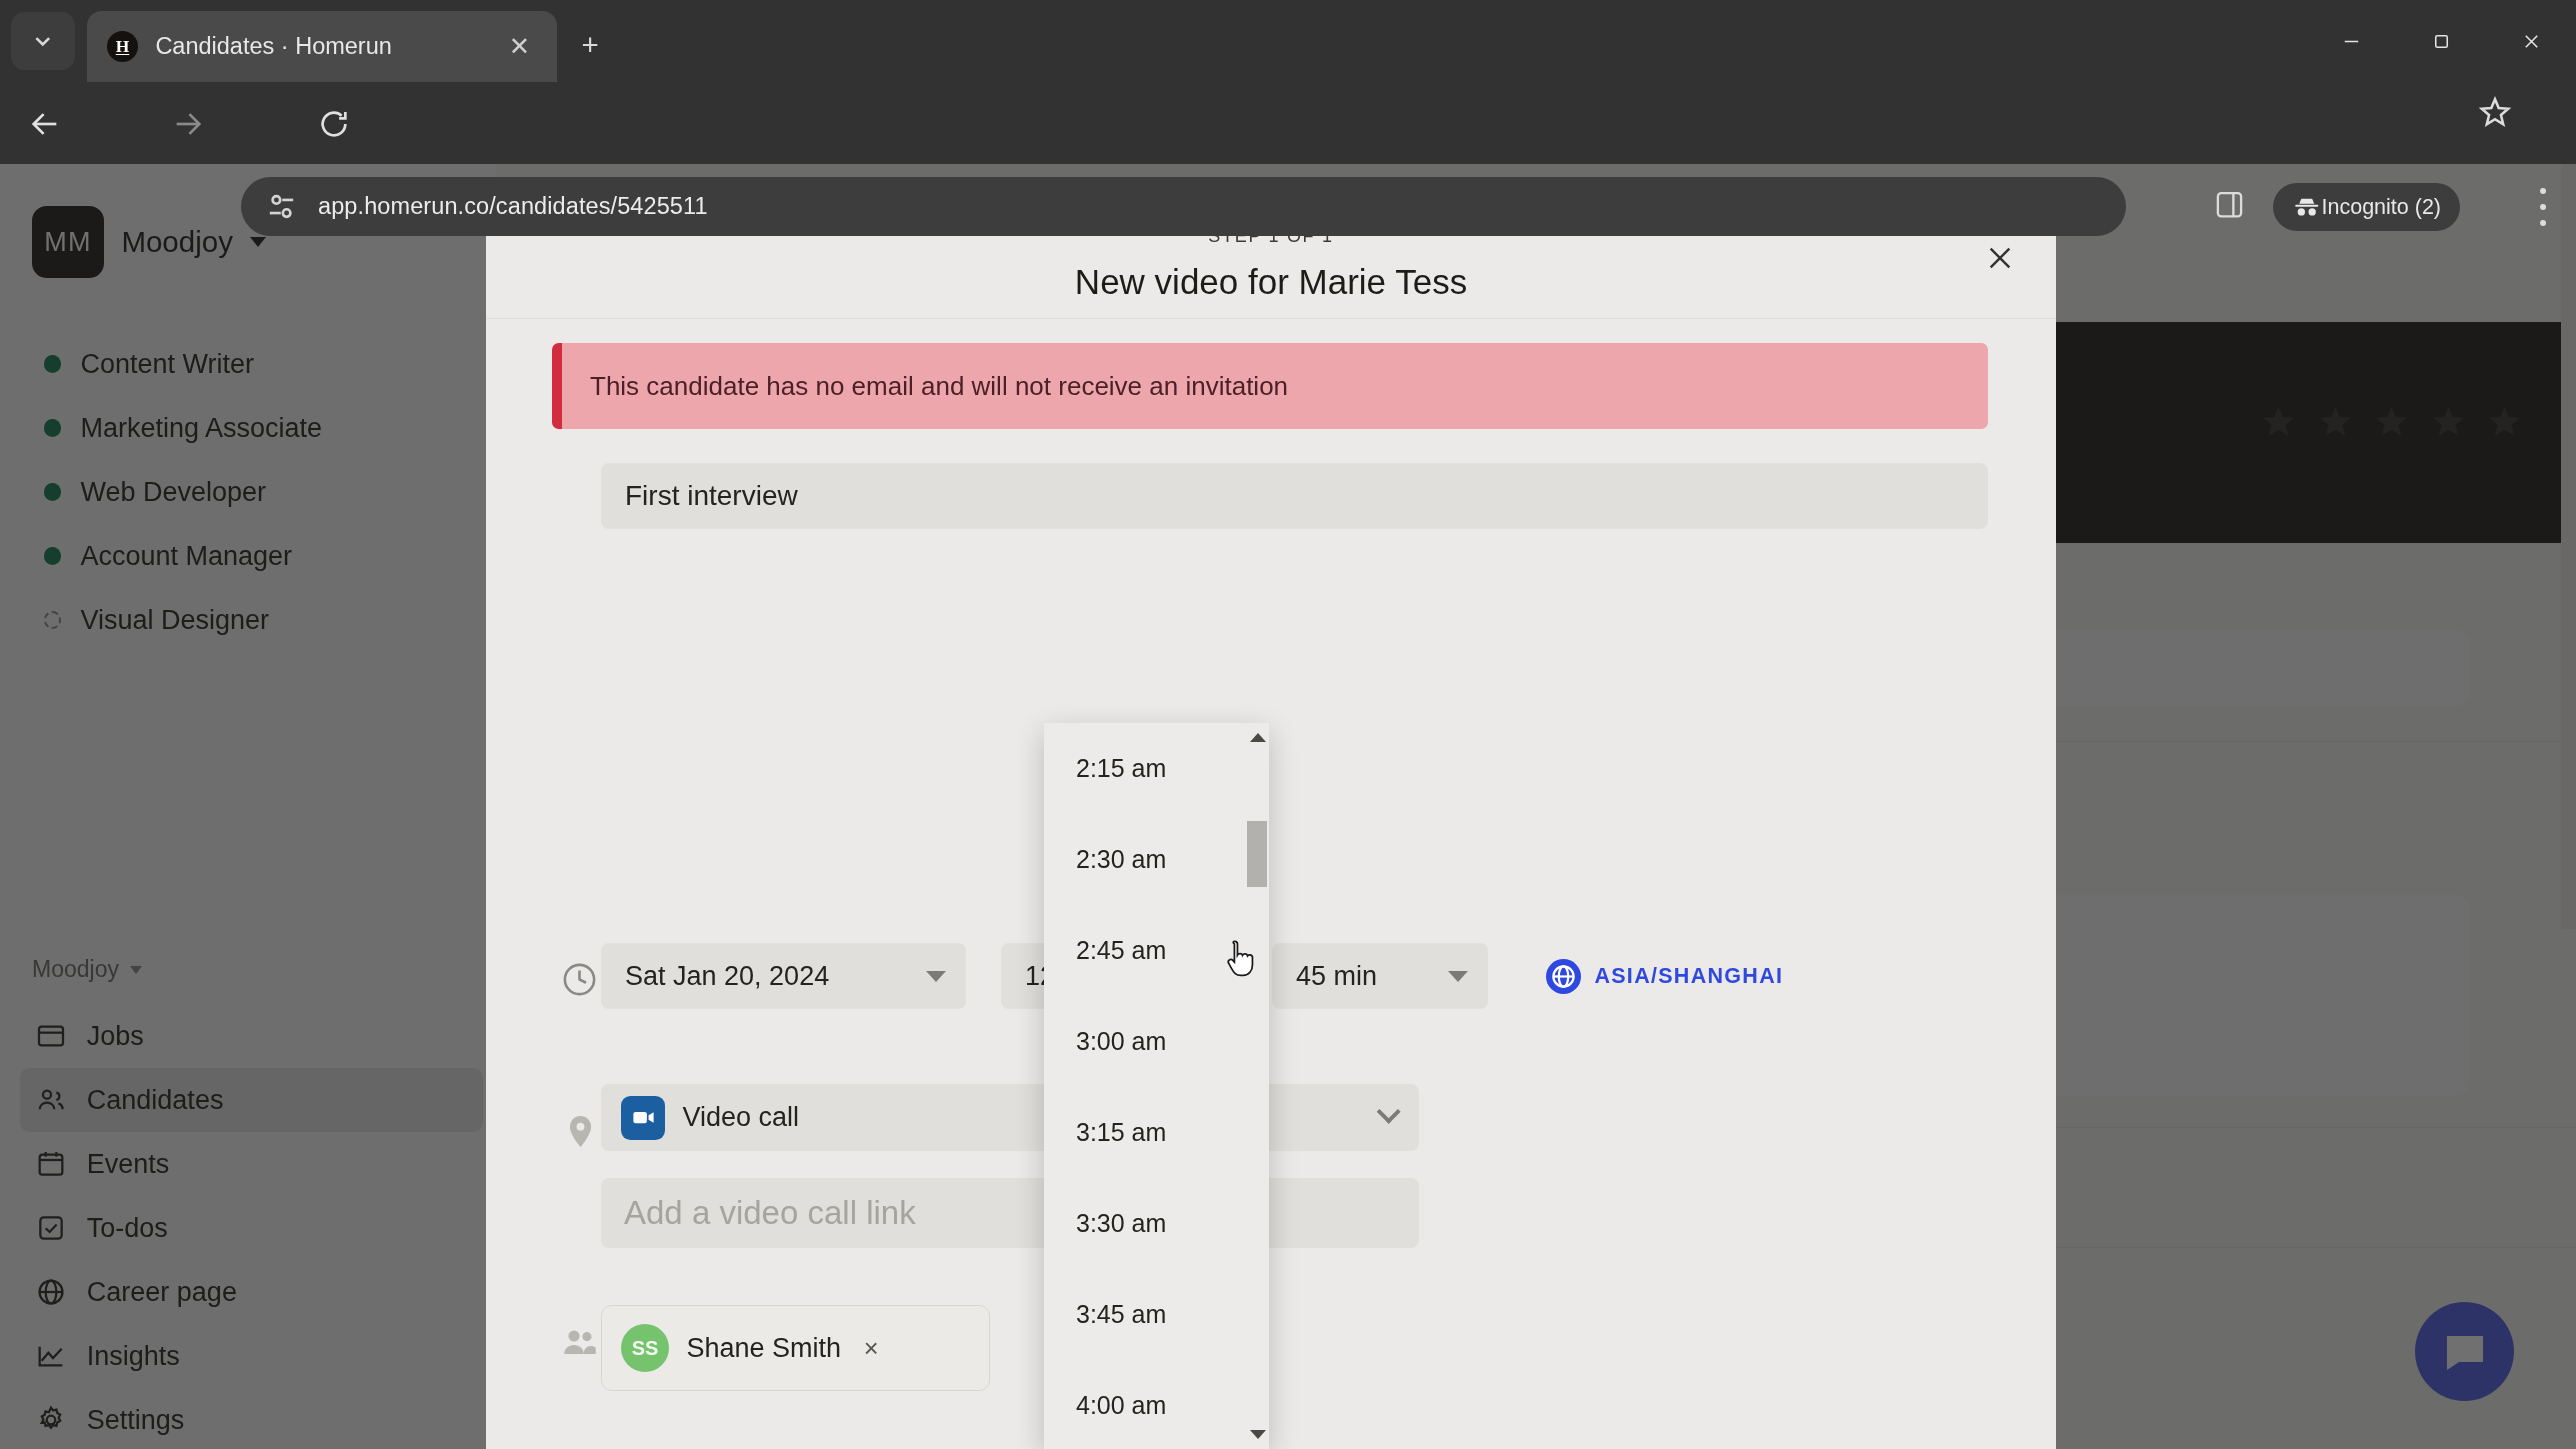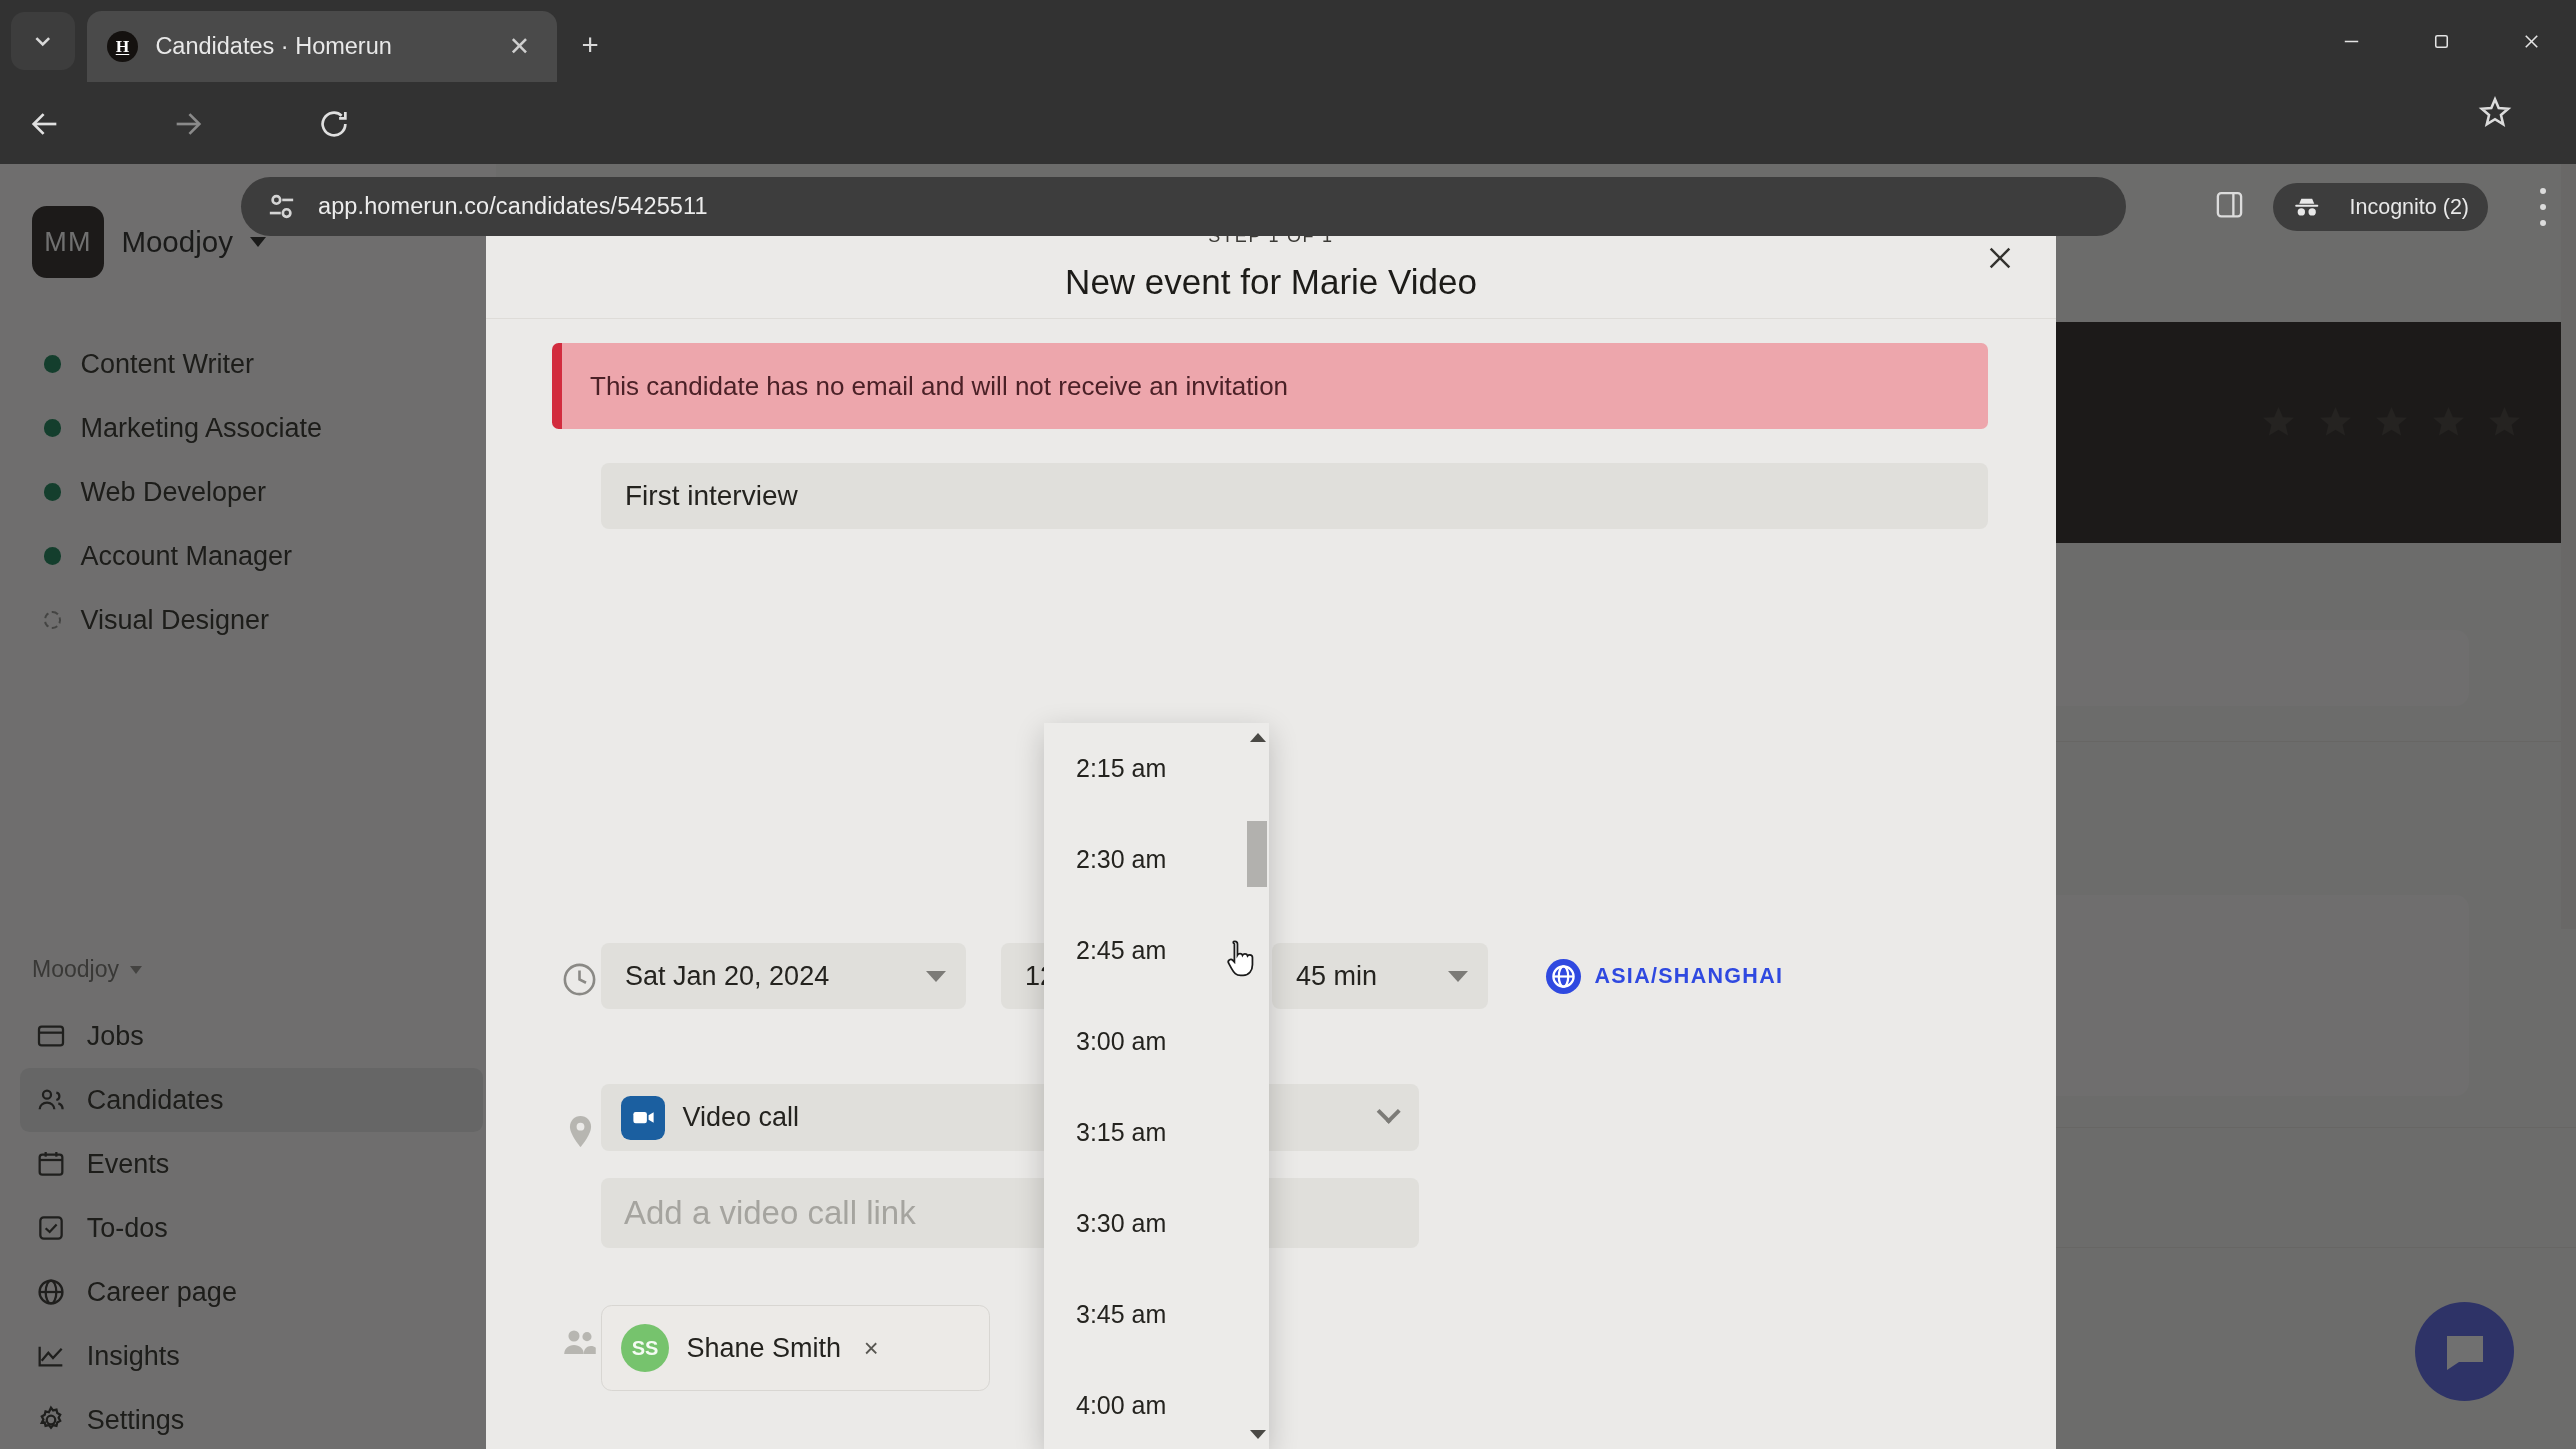--- a/index.html
+++ b/index.html
@@ -57,21 +57,21 @@
   .omnibox {
     position: absolute; left: 241px; top: 95px; width: 1885px; height: 59px;
     background: #3d3d3d; border-radius: 29.5px; display: flex; align-items: center; padding: 0 23px;
   }
   .omni-icon { width: 35px; height: 35px; display:flex; align-items:center; justify-content:center; flex:none; }
   .omni-url { margin-left: 19px; color: #ececec; font-size: 23.5px; letter-spacing: 0.1px; }
   .omni-star { position: absolute; right: 64px; top: 13.4px; width: 34px; height: 34px; }
   .side-panel-btn { position: absolute; left: 2214px; top: 106px; width: 31px; height: 38px; }
   .incognito {
     position: absolute; left: 2273px; top: 101px; height: 48px;
-    background: #3d3d3d; border-radius: 24px; display: flex; align-items: center; padding: 16px 19px; gap: 28px;
+    background: #3d3d3d; border-radius: 24px; display: flex; align-items: center; padding: 16px 19px; gap: 0;
   }
   .incognito span { color: #e8e8e8; font-size: 21.5px; white-space: nowrap; }
   .kebab { position: absolute; left: 2528px; top: 102px; width: 29.5px; height: 46px;
     display: flex; flex-direction: column; align-items: center; justify-content: space-between; padding: 4px 0; }
   .kebab i { width: 6px; height: 6px; border-radius: 50%; background: #dcdcdc; display: block; }
 
   
   .page { position: absolute; left: 0; top: 164px; width: 2576px; height: 1285px; background: #f5f4f2; }
   .sidebar { position: absolute; left: 0; top: 0; width: 496px; height: 1285px; background: #fbfaf9; }
   .org {
@@ -333,21 +333,21 @@
         </svg>
     </div>
   </div>
 </div>
 
 <div class="overlay"></div>
 
 <div class="modal">
   <div class="modal-head">
     <div class="step">STEP 1 OF 1</div>
-    <div class="modal-title">New event for Marie Video</div>
+    <div class="modal-title">New video for Marie Tess</div>
     <div class="modal-close">
       <svg viewBox="0 0 24 24" stroke="#33322e" stroke-width="1.8">
           <line x1="5" y1="5" x2="19" y2="19"></line>
           <line x1="19" y1="5" x2="5" y2="19"></line>
         </svg>
     </div>
   </div>
 
   <div class="modal-body">
 

